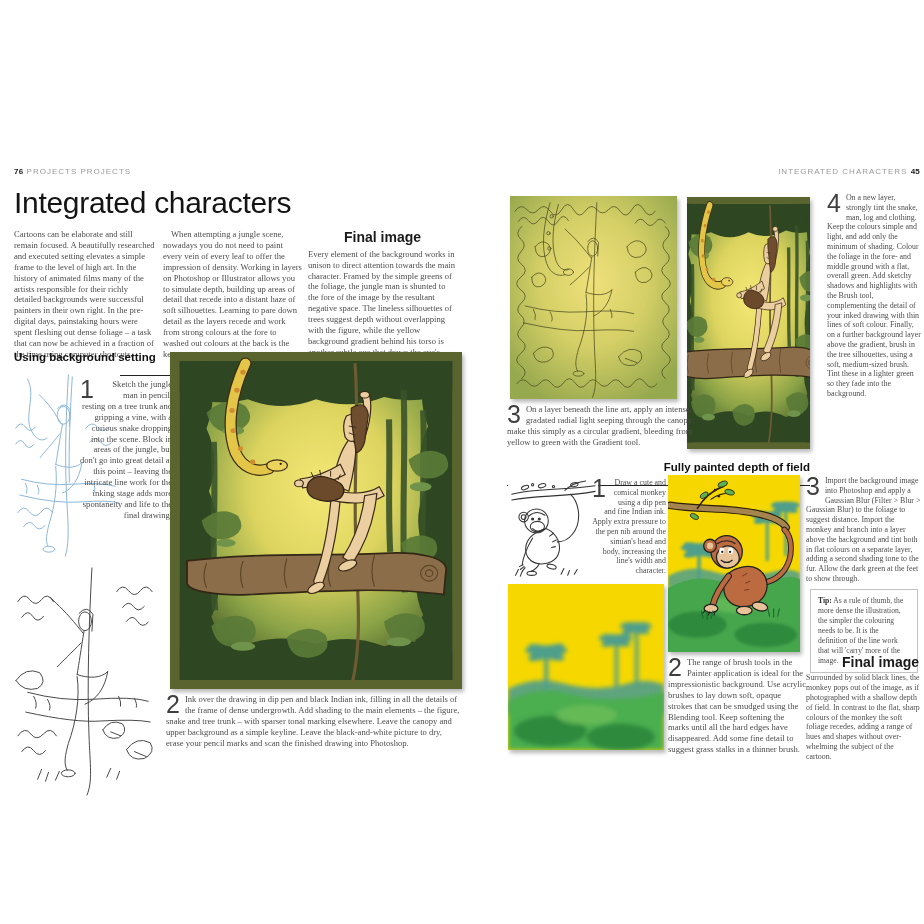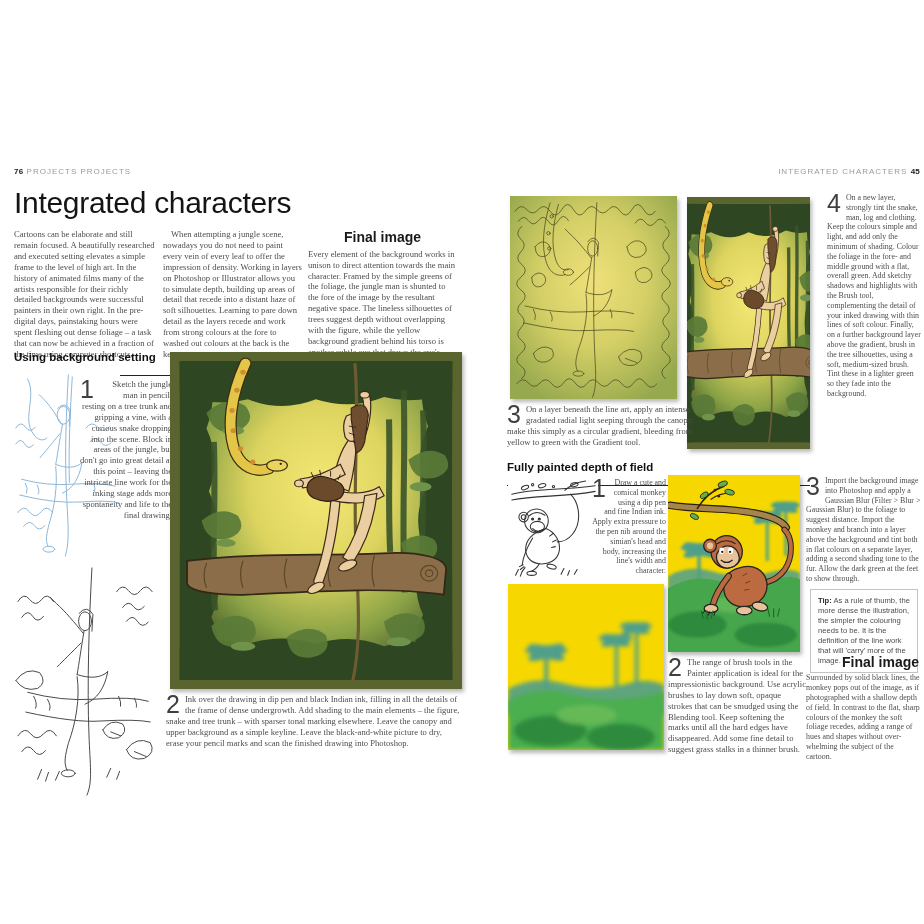--- a/index.html
+++ b/index.html
@@ -410,21 +410,21 @@
 <div class="abs body-xs" style="left:827px;top:193px;width:94px;">
   <span class="stepnum">4</span>
   <p>On a new layer, strongly tint the snake, man, log and clothing. Keep the colours simple and light, and add only the minimum of shading. Colour the foliage in the fore- and middle ground with a flat, overall green. Add sketchy shadows and highlights with the Brush tool, complementing the detail of your inked drawing with thin lines of soft colour. Finally, on a further background layer above the gradient, brush in the tree silhouettes, using a soft, medium-sized brush. Tint these in a lighter green so they fade into the background.</p>
 </div>
 
 <div class="abs body-sm" style="left:507px;top:404px;width:208px;">
   <span class="stepnum">3</span>
   <p>On a layer beneath the line art, apply an intense, gradated radial light seeping through the canopy: make this simply as a circular gradient, bleeding from yellow to green with the Gradient tool.</p>
 </div>
 
-<h2 class="rule-head abs" style="left:507px;top:461px;width:303px;">Fully painted depth of field</h2>
+<h2 class="rule-head abs" style="left:507px;top:461px;width:303px;text-align:right;">Fully painted depth of field</h2>
 
 <div class="abs" style="left:508px;top:479px;width:90px;height:100px;">
   <svg class="art" viewBox="0 0 95 105" preserveAspectRatio="none">
       <use href="#scene-monkey-ink" xlink:href="#scene-monkey-ink"></use>
     </svg>
 </div>
 
 <div class="abs body-xs ta-r" style="left:592px;top:478px;width:74px;">
   <span class="stepnum">1</span>
   <p>Draw a cute and comical monkey using a dip pen and fine Indian ink. Apply extra pressure to the pen nib around the simian's head and body, increasing the line's width and character.</p>
@@ -434,21 +434,21 @@
   <svg class="art" viewBox="0 0 135 175" preserveAspectRatio="none">
       <use href="#scene-monkey-color" xlink:href="#scene-monkey-color"></use>
     </svg>
 </div>
 
 <div class="abs body-xs" style="left:806px;top:476px;width:115px;">
   <span class="stepnum">3</span>
   <p>Import the background image into Photoshop and apply a Gaussian Blur (Filter &gt; Blur &gt; Gaussian Blur) to the foliage to suggest distance. Import the monkey and branch into a layer above the background and tint both in flat colours on a separate layer, adding a second shading tone to the fur. Allow the dark green at the feet to show through.</p>
 </div>
 
-<div class="abs tipbox" style="left:810px;top:589px;width:108px;">
+<div class="abs tipbox" style="left:810px;top:589px;width:108px;font-family:Liberation Serif, serif;">
   <b>Tip:</b><span> As a rule of thumb, the more dense the illustration, the simpler the colouring needs to be. It is the definition of the line work that will 'carry' more of the image.</span>
 </div>
 
 <div class="abs shadowed" style="left:508px;top:584px;width:156px;height:166px;">
   <svg class="art" viewBox="0 0 155 165" preserveAspectRatio="none">
       <use href="#scene-bg-paint" xlink:href="#scene-bg-paint"></use>
     </svg>
 </div>
 
 <div class="abs body-sm" style="left:668px;top:657px;width:138px;">

